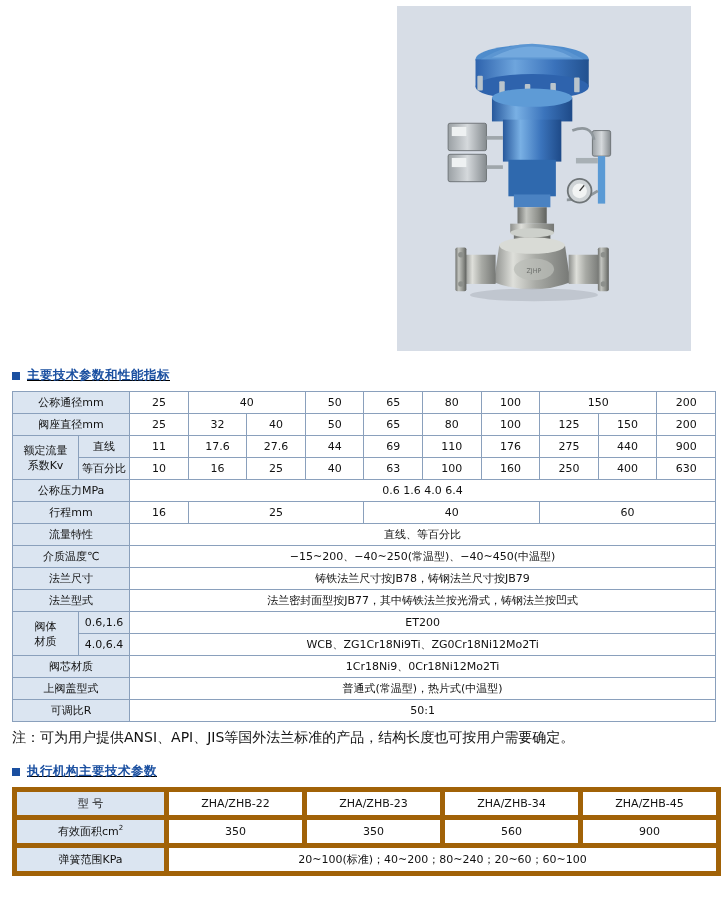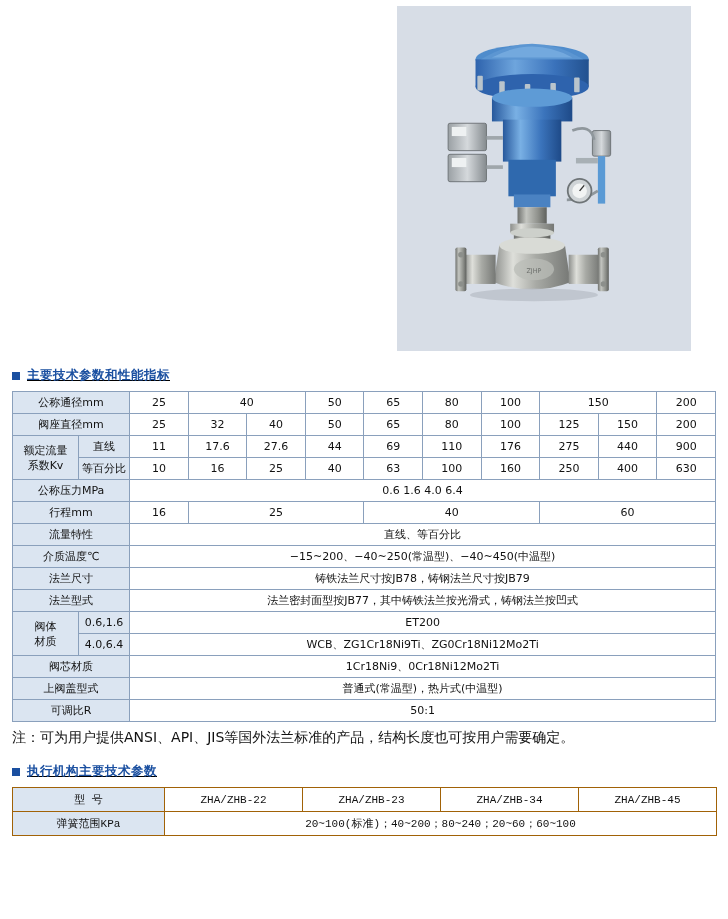--- a/index.html
+++ b/index.html
@@ -78,27 +78,26 @@
   }
   sup { font-size: 7px; vertical-align: super; }
 
   table.act {
     border-collapse: collapse;
     margin-left: 12px;
     width: 704px;
     table-layout: fixed;
   }
   table.act td {
-    border: 1px solid #a16207;
+    border: 5px solid #a16207;
     text-align: center;
     vertical-align: middle;
     height: 21px;
     font-size: 11px;
     color: #111;
-    font-family: Liberation Mono, monospace;
   }
   table.act td.lbl { background: #dbe5f1; }
 </style>
 </head>
 <body>
 
 <div class="product-figure">
   <svg class="valve-art" viewBox="0 0 322 345" xmlns="http://www.w3.org/2000/svg">
     <defs>
       <linearGradient id="blueTop" x1="0" y1="0" x2="1" y2="0">
@@ -367,20 +366,29 @@
 
   <tbody>
       <tr>
     <td class="lbl">型  号</td>
     <td>ZHA/ZHB-22</td>
     <td>ZHA/ZHB-23</td>
     <td>ZHA/ZHB-34</td>
     <td>ZHA/ZHB-45</td>
   </tr>
 
+  <tr>
+    <td class="lbl">
+      <span>有效面积cm</span><sup>2</sup>
+    </td>
+    <td>350</td>
+    <td>350</td>
+    <td>560</td>
+    <td>900</td>
+  </tr>
 
 
   <tr>
     <td class="lbl">弹簧范围KPa</td>
     <td colspan="4">20~100(标准)；40~200；80~240；20~60；60~100</td>
   </tr>
 </tbody>
   </table>
 
 </body></html>

